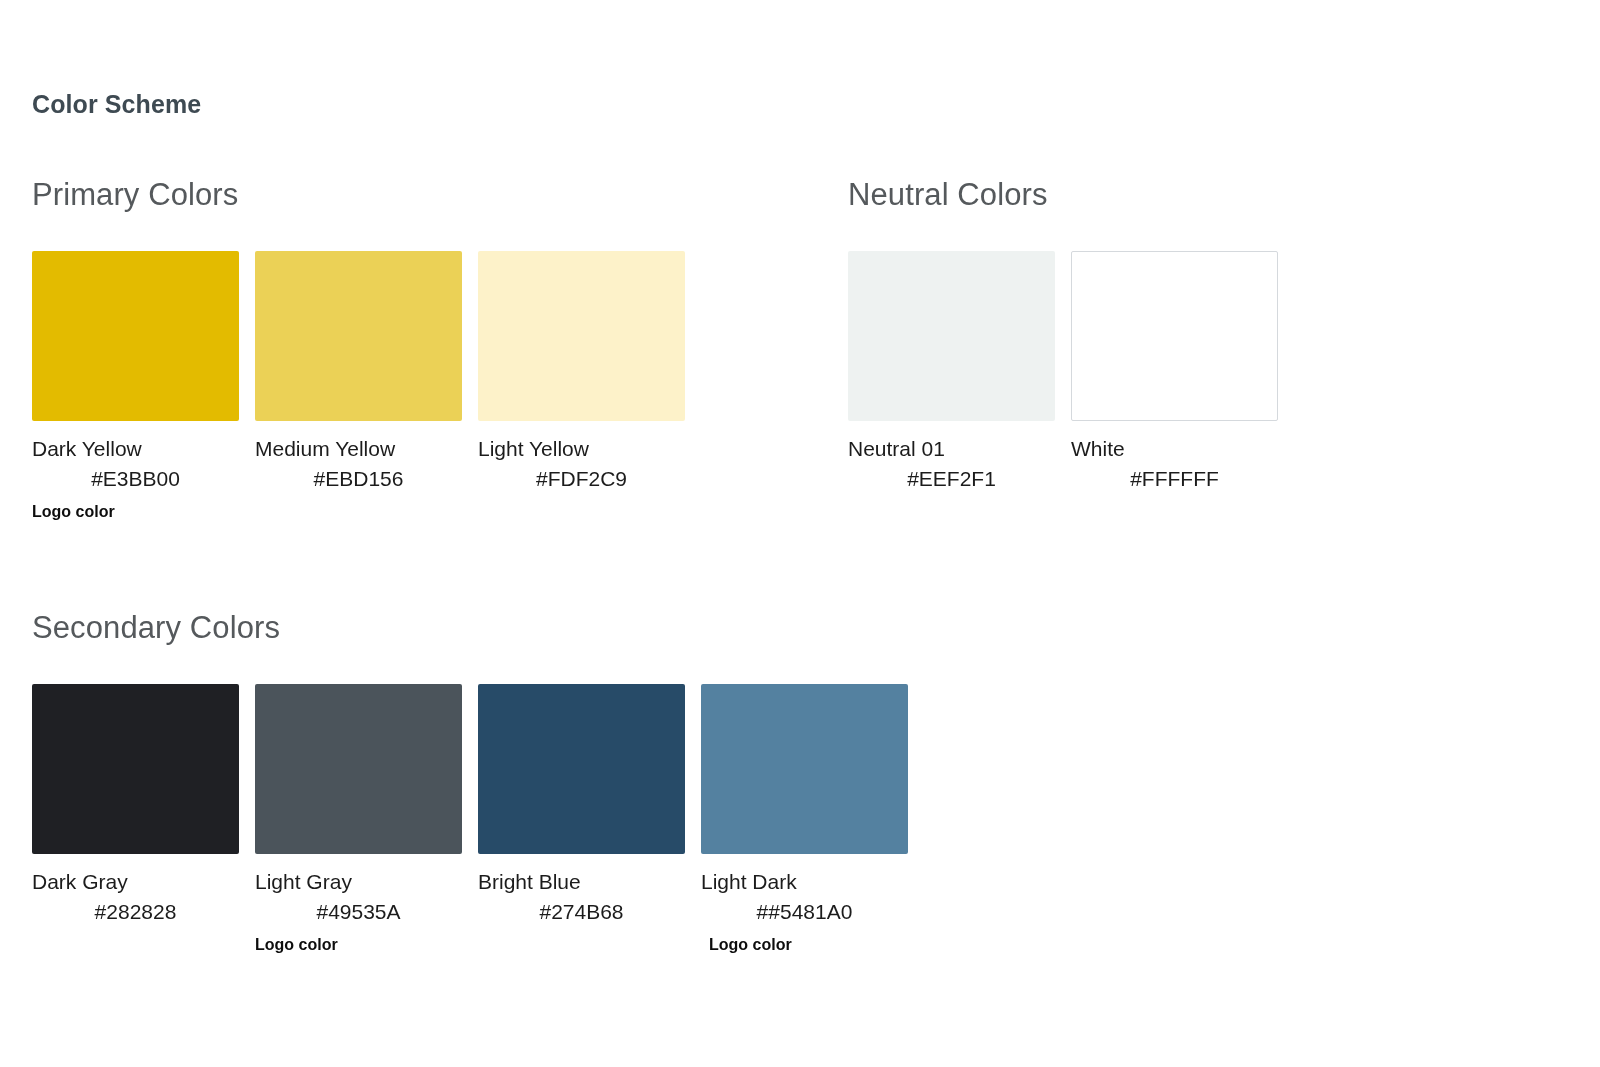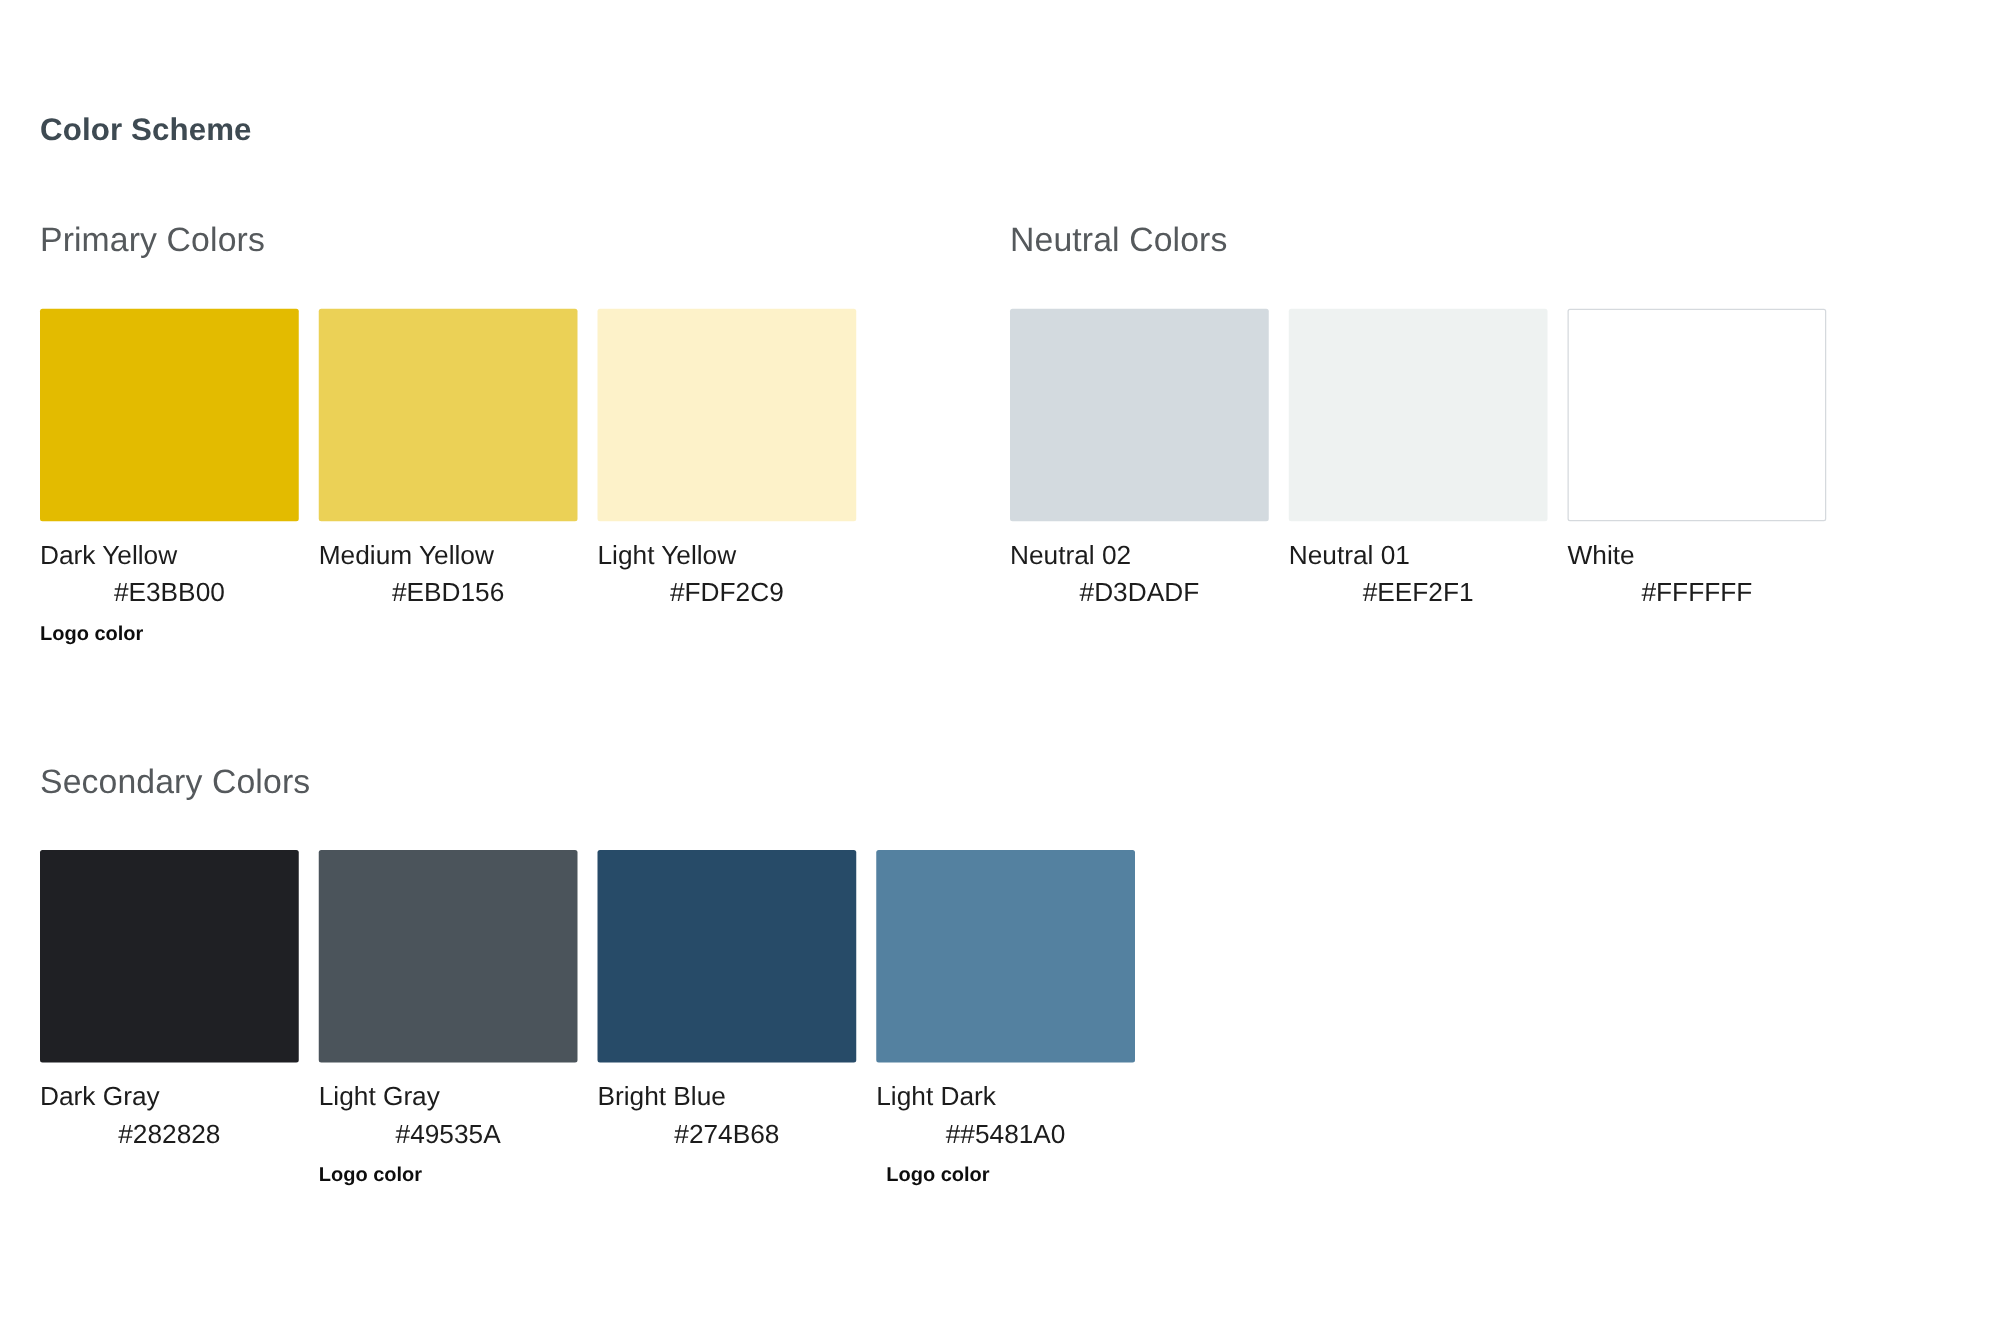--- a/index.html
+++ b/index.html
@@ -32,41 +32,41 @@
     margin: 0;
     font-size: 25px;
     font-weight: bold;
     color: #3e4a52;
     letter-spacing: 0.1px;
     line-height: 1;
   }
 
   .section-heading {
     margin: 0;
-    font-size: 27px;
+    font-size: 31px;
     font-weight: normal;
     color: #55595c;
     line-height: 1;
     letter-spacing: 0.1px;
   }
 
   
   .top-region {
     position: absolute;
     left: 32px;
     top: 179px;
     width: 1536px;
     height: 360px;
   }
   .group {
     position: absolute;
     top: 0;
   }
   .group-primary  { left: 0px; }
-  .group-neutral  { left: 776px; }
+  .group-neutral  { left: 816px; }
 
   .secondary-region {
     position: absolute;
     left: 32px;
     top: 612px;
     width: 1536px;
   }
 
   
   .swatch-row {
@@ -147,26 +147,20 @@
             <div class="swatch-hex">#FDF2C9</div>
             <div class="swatch-note empty"></div>
           </div>
         </div>
     </div>
 
     <div class="group group-neutral">
       <h2 class="section-heading">Neutral Colors</h2>
       <div class="swatch-row">
           <div class="swatch-item">
-            <div class="swatch-chip" style="background-color: rgb(211, 218, 223);"></div>
-            <div class="swatch-name">Neutral 02</div>
-            <div class="swatch-hex">#D3DADF</div>
-            <div class="swatch-note empty"></div>
-          </div>
-          <div class="swatch-item">
             <div class="swatch-chip" style="background-color: rgb(238, 242, 241);"></div>
             <div class="swatch-name">Neutral 01</div>
             <div class="swatch-hex">#EEF2F1</div>
             <div class="swatch-note empty"></div>
           </div>
           <div class="swatch-item">
             <div class="swatch-chip bordered" style="background-color: rgb(255, 255, 255);"></div>
             <div class="swatch-name">White</div>
             <div class="swatch-hex">#FFFFFF</div>
             <div class="swatch-note empty"></div>

